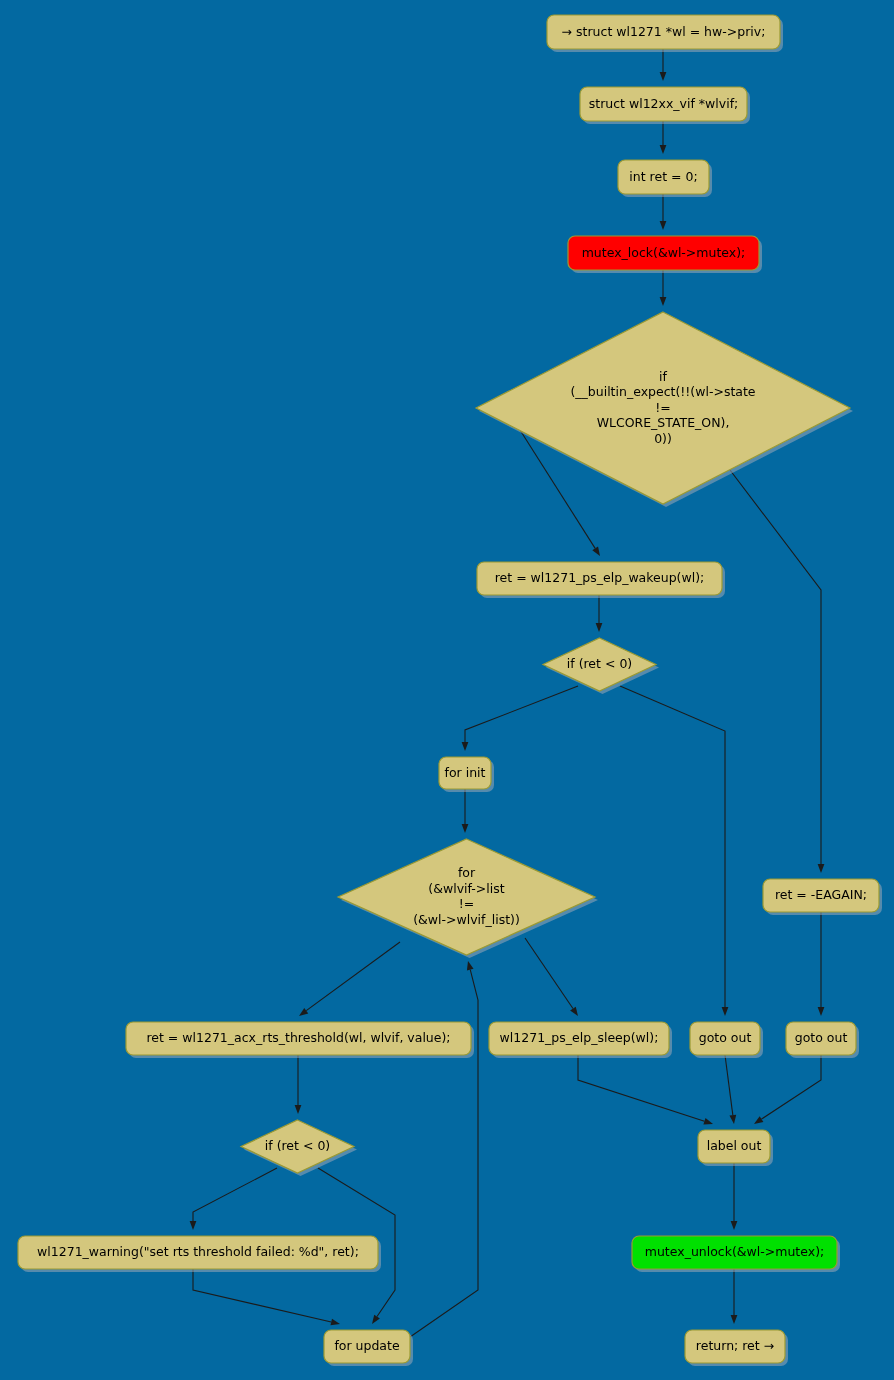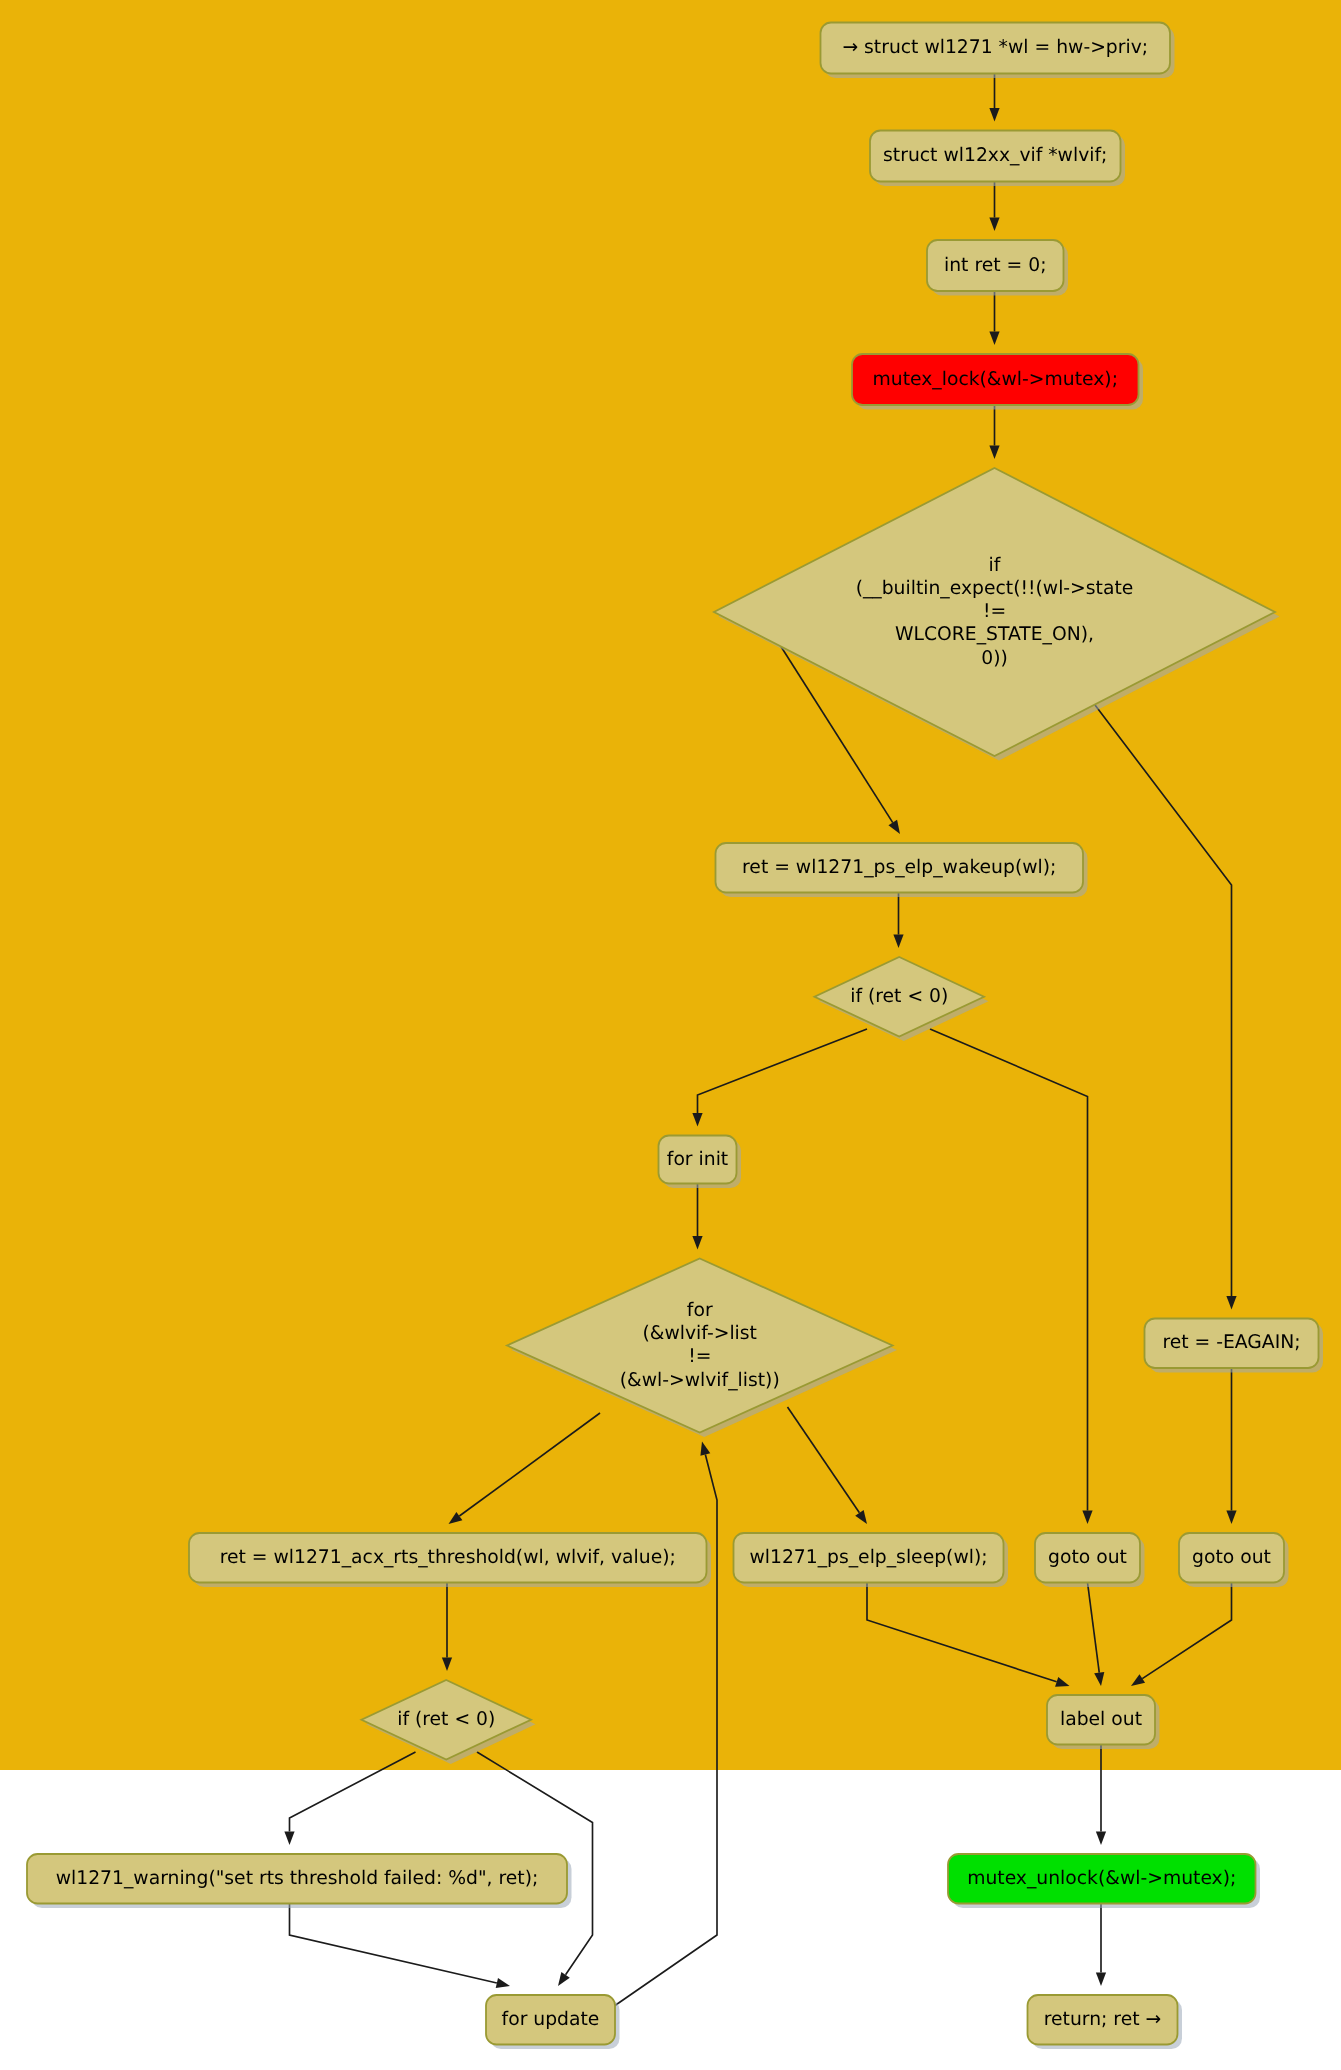--- a/index.html
+++ b/index.html
@@ -9,22 +9,22 @@
   }
   body {
     width: 894px;
     height: 1380px;
     font-family: "DejaVu Sans", sans-serif;
     overflow: hidden;
   }
   #flow-root {
     position: relative;
     width: 894px;
-    height: 1180px;
-    background: #eab308;
+    height: 1380px;
+    background: #0369a1;
   }
   svg#flow-svg {
     display: block;
     width: 894px;
     height: 1380px;
   }
   .node-label {
     font-family: "DejaVu Sans", sans-serif;
     font-size: 12.5px;
     fill: #000000;

